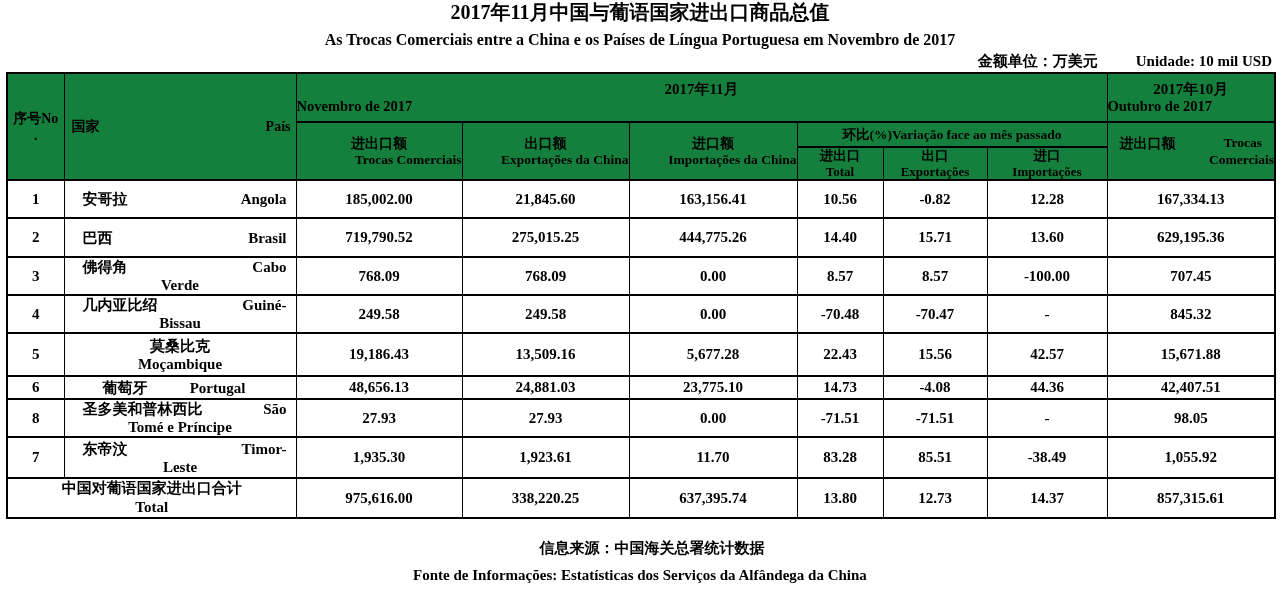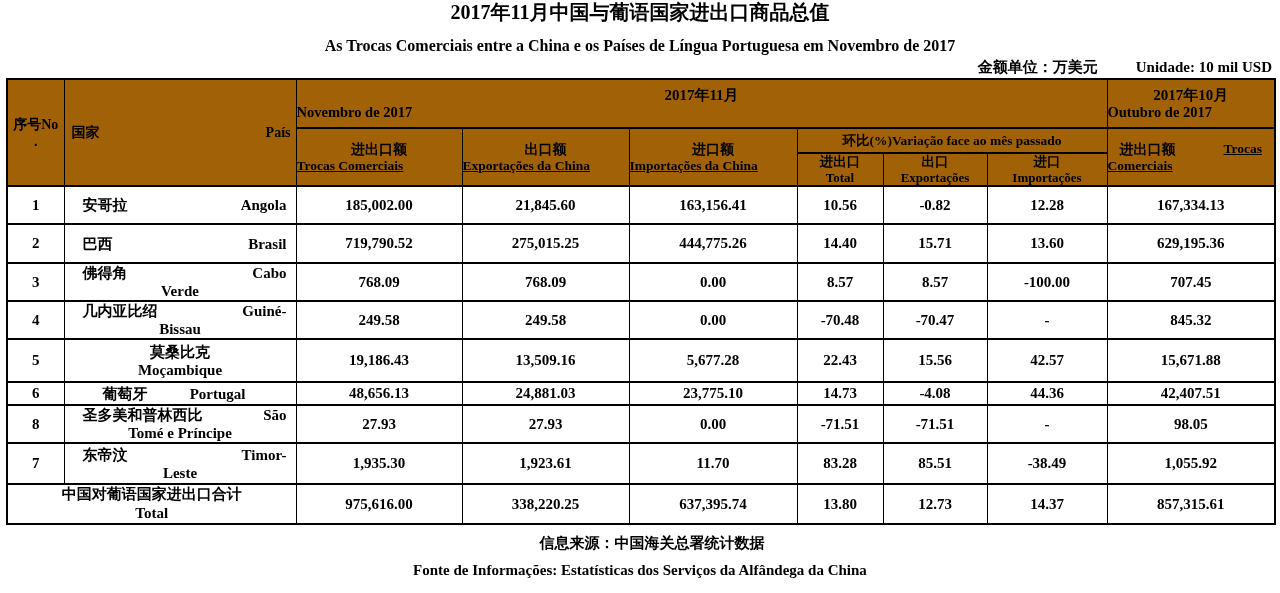--- a/index.html
+++ b/index.html
@@ -5,54 +5,54 @@
   * { box-sizing: border-box; }
   html, body {
     margin: 0; padding: 0;
     width: 1280px; height: 593px;
     background: #fff; color: #000;
     font-family: "Liberation Serif", "DejaVu Serif", serif;
     font-weight: bold;
     overflow: hidden;
   }
   .title-zh { text-align: center; font-size: 20px; line-height: 24px; }
-  .title-pt { text-align: center; font-size: 16px; line-height: 19px; margin-top: 12px; }
+  .title-pt { text-align: center; font-size: 16px; line-height: 19px; margin-top: 6px; }
   .unit-line {
     display: flex; justify-content: flex-end; gap: 38px;
     font-size: 15px; line-height: 18px; margin-top: 3px; padding-right: 8px;
   }
   table.trade {
     border-collapse: collapse; table-layout: fixed;
     margin-left: 6px; width: 1268px; margin-top: 2px;
     border: 2px solid #000;
   }
   th, td {
     border: 1px solid #000;
     border-top-width: 2px; border-bottom-width: 2px;
     padding: 0; font-weight: bold; vertical-align: middle;
     overflow: hidden;
   }
-  th { background: #a16207; }
+  th { background: #15803d; }
   .h-zh { font-size: 14px; line-height: 17px; text-align: center; }
-  .h-pt { font-size: 13.5px; line-height: 16px; text-align: left; text-decoration: underline; }
+  .h-pt { font-size: 13.5px; line-height: 16px; text-align: right; }
   .h-big-zh { font-size: 15px; line-height: 18px; text-align: center; }
   .h-big-pt { font-size: 14.5px; line-height: 17px; text-align: left; }
   .h-mom { font-size: 13.5px; line-height: 16px; text-align: center; }
   .h-small-zh { font-size: 13.5px; line-height: 16px; text-align: center; }
   .h-small-pt { font-size: 13px; line-height: 15px; text-align: center; }
   .num { text-align: center; font-size: 15px; }
   .rowno { text-align: center; font-size: 15px; }
   .country { font-size: 15px; }
   .cline { line-height: 18px; }
   .cline.j { display: flex; justify-content: space-between; padding: 0 9px 0 18px; }
   .cline.c { text-align: center; }
   .hline.j { display: flex; justify-content: space-between; padding: 0 5px 0 7px; }
   .hline-oct.j { display: flex; justify-content: space-between; padding: 0 12px 0 12px; }
   .total-label { text-align: center; font-size: 15px; line-height: 19px; }
-  .source-zh { text-align: center; font-size: 15px; margin-top: 9px; padding-left: 24px; }
+  .source-zh { text-align: center; font-size: 15px; margin-top: 20px; padding-left: 24px; }
   .source-pt { text-align: center; font-size: 15px; margin-top: 9px; }
 </style>
 </head>
 <body>
 
 <div class="title-zh">2017年11月中国与葡语国家进出口商品总值</div>
 <div class="title-pt">As Trocas Comerciais entre a China e os Países de Língua Portuguesa em Novembro de 2017</div>
 
 <div class="unit-line">
   <span>金额单位：万美元</span>

